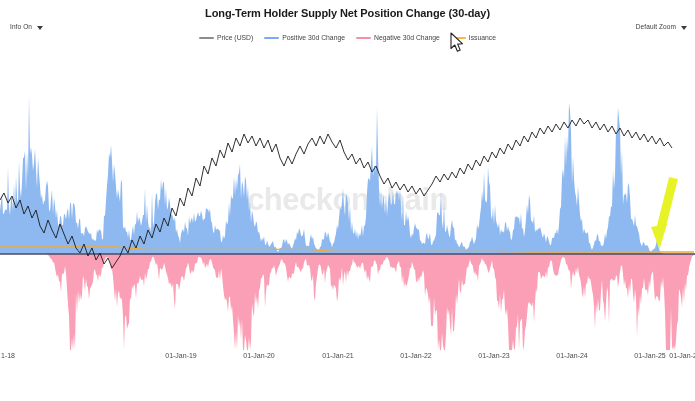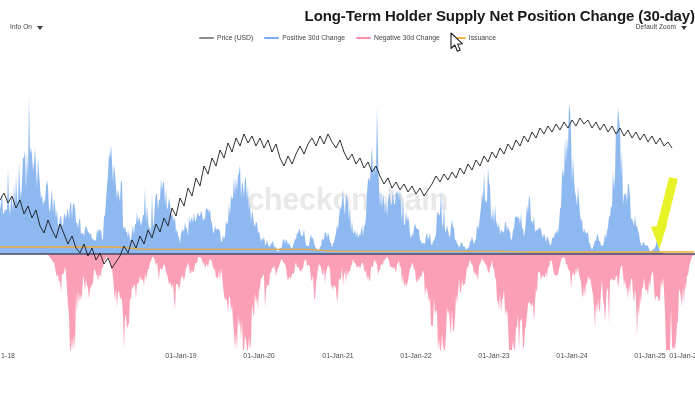--- a/index.html
+++ b/index.html
@@ -45,22 +45,22 @@
     border-top: 4px solid #3b3b3b;
     position: relative;
     top: 1px;
   }
 
   
   #chart-title {
     position: absolute;
     left: 0; right: 0;
     top: 7px;
-    text-align: right;
-    font-size: 15px;
+    text-align: center;
+    font-size: 11px;
     font-weight: bold;
     color: #1a1a1a;
     letter-spacing: -0.1px;
   }
 
   
   #legend {
     position: absolute;
     left: 0; right: 0;
     top: 34px;

